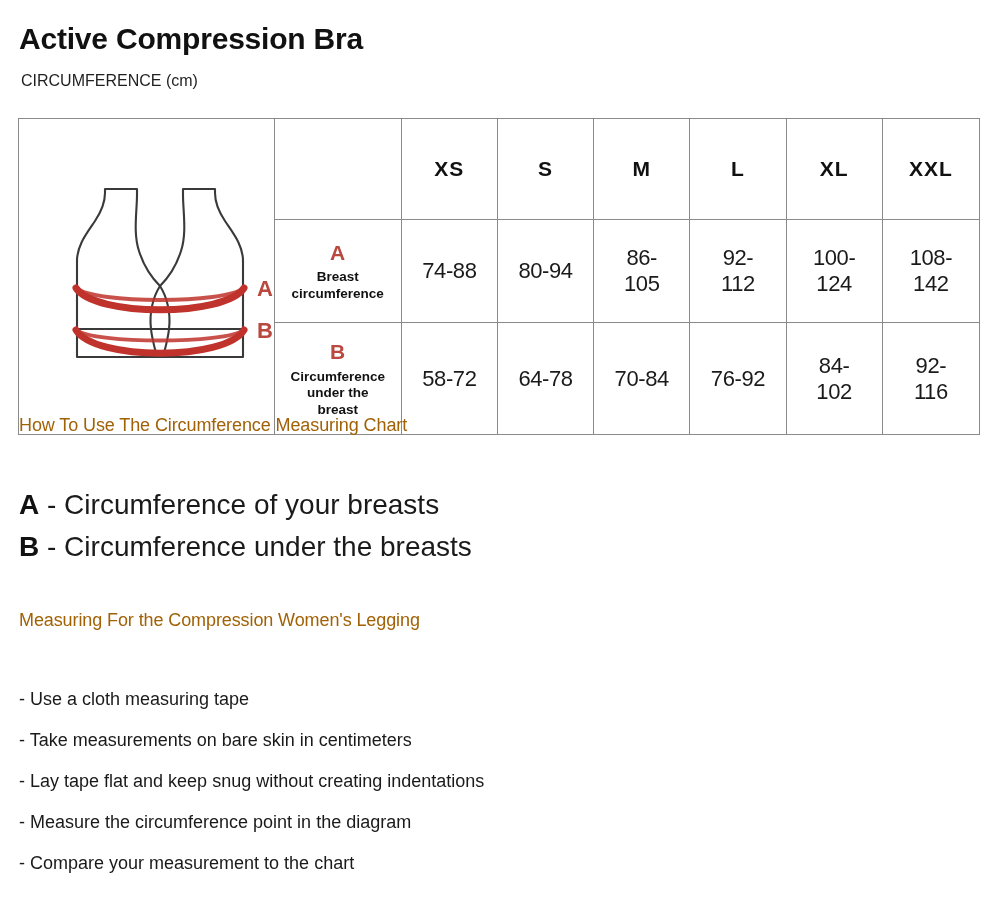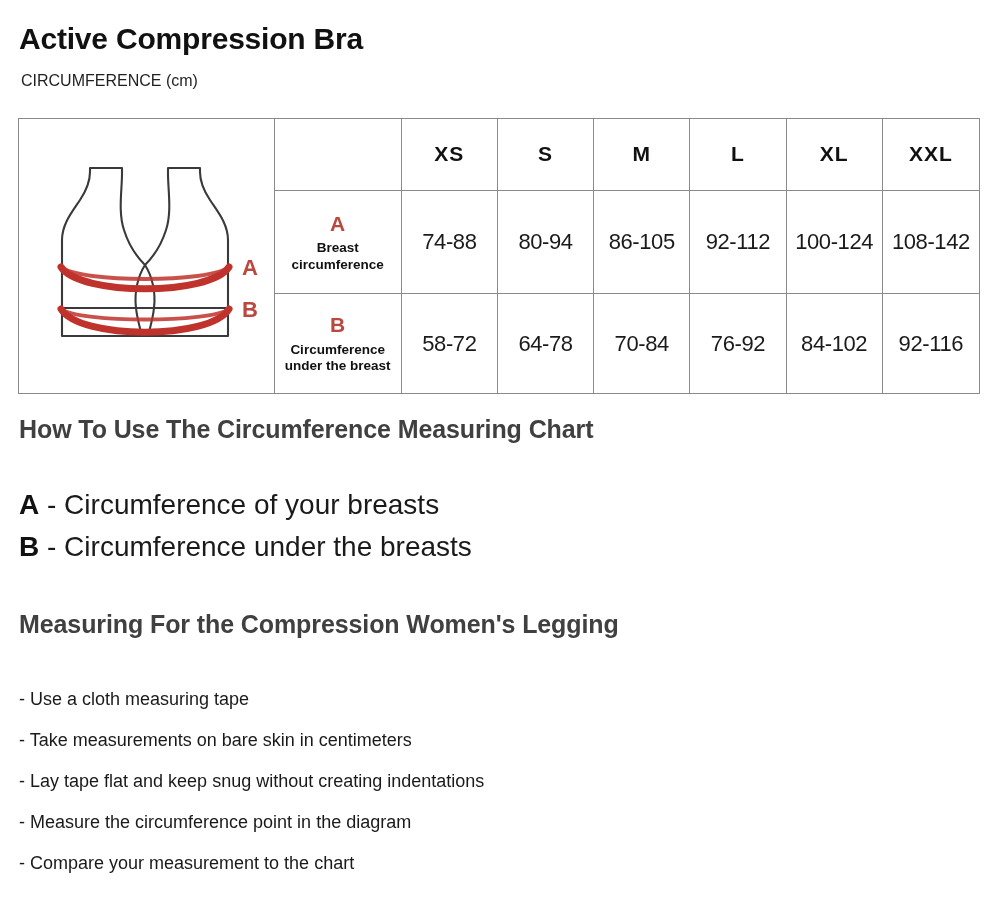--- a/index.html
+++ b/index.html
@@ -49,21 +49,21 @@
     position: absolute;
     left: 18px;
     top: 118px;
     width: 962px;
     height: 270px;
     border-collapse: collapse;
     table-layout: fixed;
   }
   .size-table td, .size-table th {
     border: 1px solid #8a8a8a;
-    padding: 1px;
+    padding: 16px;
     margin: 0;
     text-align: center;
     vertical-align: middle;
     background: #ffffff;
   }
   .col-diagram { width: 255px; }
   .col-label   { width: 127px; }
   .col-size    { width: 96px; }
   .col-size-wide { width: 97px; }
 
@@ -109,23 +109,23 @@
   .val {
     font-size: 22px;
     font-weight: normal;
     color: #1a1a1a;
     letter-spacing: -0.4px;
   }
 
   
   .section-heading {
     position: absolute;
-    font-size: 25px;
-    font-weight: bold;
-    color: #404040;
+    font-size: 18px;
+    font-weight: normal;
+    color: #a16207;
     white-space: nowrap;
     letter-spacing: -0.1px;
   }
   #heading-how  { left: 19px; top: 415px; }
   #heading-meas { left: 19px; top: 610px; }
 
   .defs {
     position: absolute;
     left: 19px;
     top: 484px;

